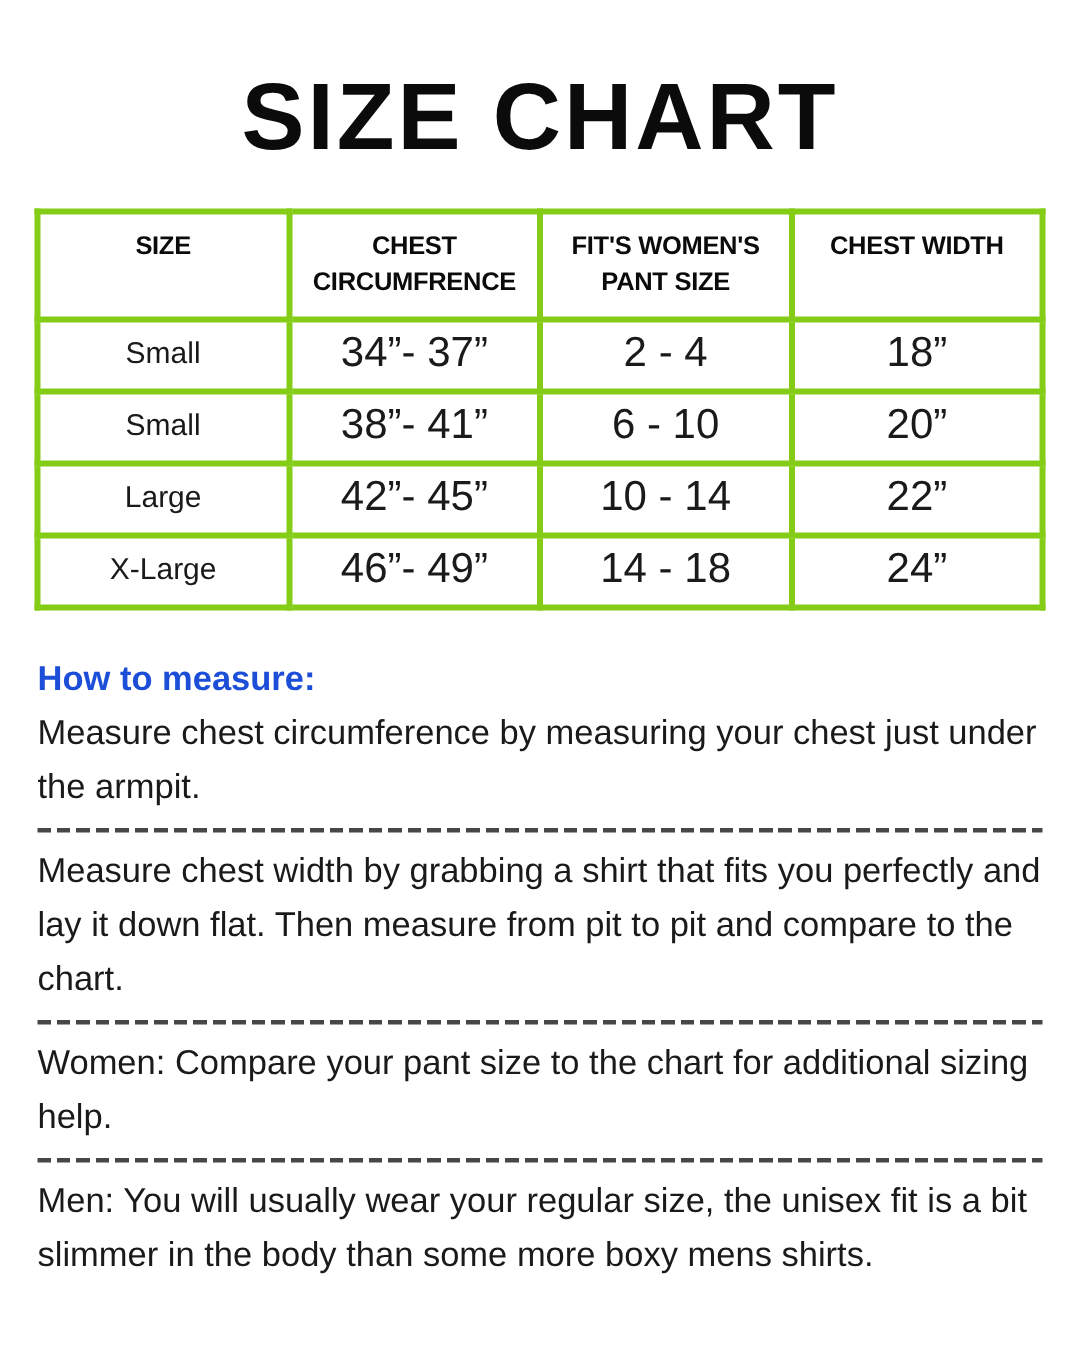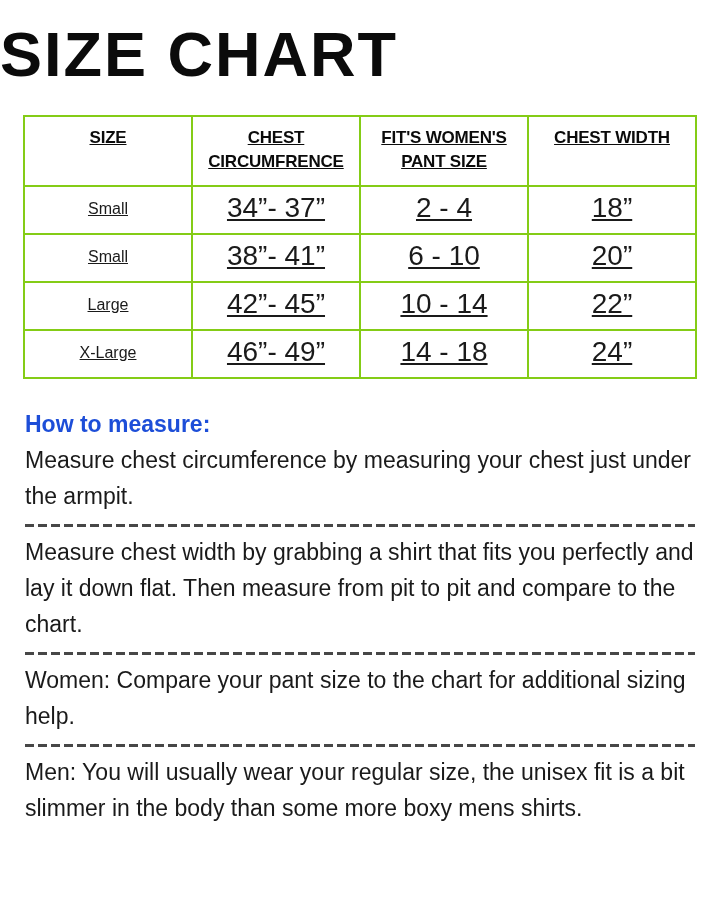--- a/index.html
+++ b/index.html
@@ -7,61 +7,60 @@
   .page {
     position: relative;
     width: 720px;
     height: 900px;
     background: #ffffff;
     color: #111111;
     font-family: "Liberation Sans", "DejaVu Sans", sans-serif;
     overflow: hidden;
   }
   .page-title {
-    margin-top: 20px;
-    text-align: left;
+    margin-top: 44px;
+    text-align: center;
     font-size: 63px;
     line-height: 1.1;
     font-weight: 900;
     letter-spacing: 2px;
     color: #0b0b0b;
   }
   table.size-table {
     border-collapse: collapse;
     table-layout: fixed;
     width: 674px;
     margin: 26px auto 0 auto;
   }
   table.size-table th,
   table.size-table td {
-    border: 2px solid #84cc16;
+    border: 4px solid #84cc16;
     text-align: center;
     background: #ffffff;
-    text-decoration: underline;
   }
   table.size-table th {
     height: 65px;
     vertical-align: top;
     padding: 9px 5px 12px 5px;
     font-size: 17px;
     font-weight: bold;
     line-height: 1.38;
     letter-spacing: -0.2px;
     color: #0b0b0b;
   }
   table.size-table td {
     height: 48px;
     vertical-align: middle;
     font-size: 28px;
     font-weight: 400;
     padding: 0 2px 4px 2px;
     color: #1a1a1a;
   }
   table.size-table td.size-col {
-    font-size: 16px;
+    font-size: 20px;
     padding-bottom: 2px;
   }
   .notes {
     margin: 27px 25px 0 25px;
     font-size: 23px;
     line-height: 36px;
     color: #1a1a1a;
   }
   .notes p { margin: 0; }
   .notes p.heading { font-weight: bold; color: #1d4ed8; }

